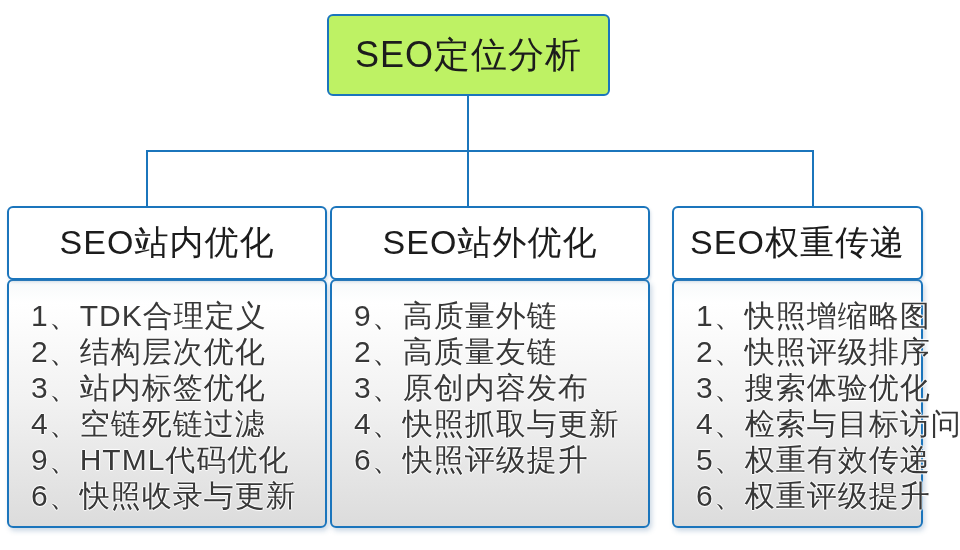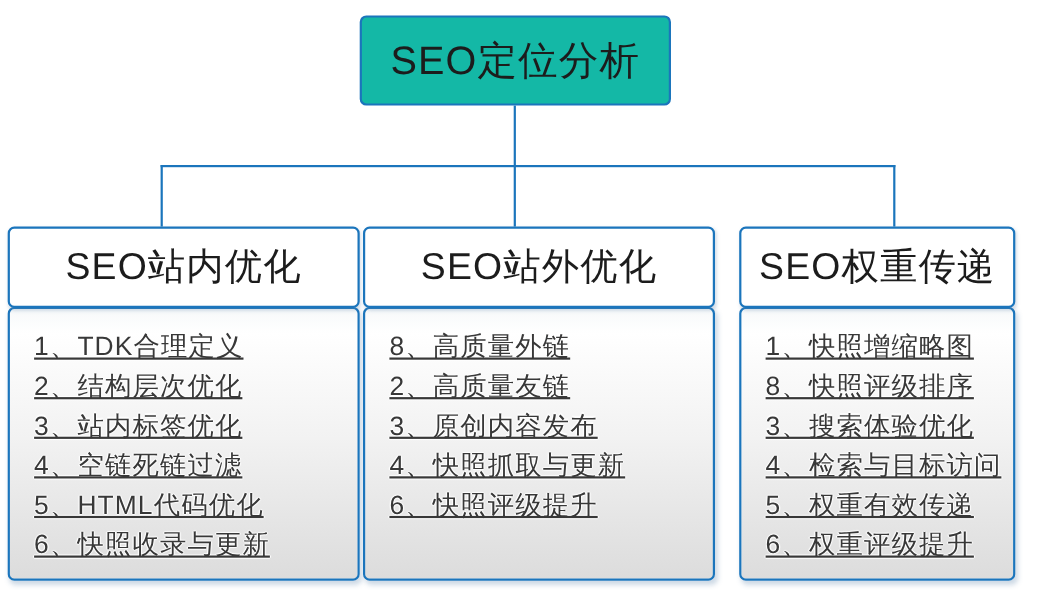--- a/index.html
+++ b/index.html
@@ -13,21 +13,21 @@
   }
   .canvas{position:absolute;inset:0;width:960px;height:550px;}
 
   
   .conn{position:absolute;background:var(--line);}
 
   
   .root-box{
     position:absolute;left:327px;top:14px;width:283px;height:82px;
     box-sizing:border-box;border:2px solid var(--line);border-radius:6px;
-    background:#14b8a6;display:flex;align-items:center;justify-content:center;
+    background:#bef264;display:flex;align-items:center;justify-content:center;
     font-size:36px;color:var(--ink);letter-spacing:1px;
   }
 
   
   .col{position:absolute;top:206px;width:320px;}
   .col1{left:7px;}
   .col2{left:330px;border-radius:26px;}
   .col3{left:672px;width:251px;}
 
   .col-header{
@@ -40,23 +40,22 @@
   }
   .col-list{
     box-sizing:border-box;width:100%;height:249px;margin-top:-1px;
     border:2px solid var(--line);border-radius:6px;
     background:linear-gradient(180deg,#f7f9fa 0%,#ffffff 9%,#f2f2f2 48%,#dcdcdc 100%);
     box-shadow:2px 3px 5px rgba(90,130,170,0.3);
     padding:17px 0 0 22px;position:relative;z-index:1;
   }
   .col-list .item{
     margin:0;height:36px;line-height:36px;
-    font-size:24px;color:#383838;letter-spacing:1px;white-space:nowrap;
+    font-size:30px;color:#383838;letter-spacing:1px;white-space:nowrap;
     text-shadow:0 1px 1px #ffffff,1px 0 1px #ffffff,-1px 0 1px #ffffff,0 -1px 1px #ffffff;
-    text-decoration:underline;
   }
 </style>
 </head>
 <body>
 
 <div class="canvas">
 
   <div class="conn" style="left:467px;top:96px;width:2px;height:110px;"></div>
   <div class="conn" style="left:146px;top:150px;width:668px;height:2px;"></div>
   <div class="conn" style="left:146px;top:150px;width:2px;height:56px;"></div>
@@ -68,45 +67,45 @@
 
   <div class="col col1">
     <div class="col-header">
       <span>SEO站内优化</span>
     </div>
     <div class="col-list">
       <p class="item">1、TDK合理定义</p>
       <p class="item">2、结构层次优化</p>
       <p class="item">3、站内标签优化</p>
       <p class="item">4、空链死链过滤</p>
-      <p class="item">5、HTML代码优化</p>
+      <p class="item">9、HTML代码优化</p>
       <p class="item">6、快照收录与更新</p>
     </div>
   </div>
 
   <div class="col col2">
     <div class="col-header">
       <span>SEO站外优化</span>
     </div>
     <div class="col-list">
-      <p class="item">8、高质量外链</p>
+      <p class="item">9、高质量外链</p>
       <p class="item">2、高质量友链</p>
       <p class="item">3、原创内容发布</p>
       <p class="item">4、快照抓取与更新</p>
       <p class="item">6、快照评级提升</p>
     </div>
   </div>
 
   <div class="col col3">
     <div class="col-header">
       <span>SEO权重传递</span>
     </div>
     <div class="col-list">
       <p class="item">1、快照增缩略图</p>
-      <p class="item">8、快照评级排序</p>
+      <p class="item">2、快照评级排序</p>
       <p class="item">3、搜索体验优化</p>
       <p class="item">4、检索与目标访问</p>
       <p class="item">5、权重有效传递</p>
       <p class="item">6、权重评级提升</p>
     </div>
   </div>
 
 </div>
 
 </body></html>

